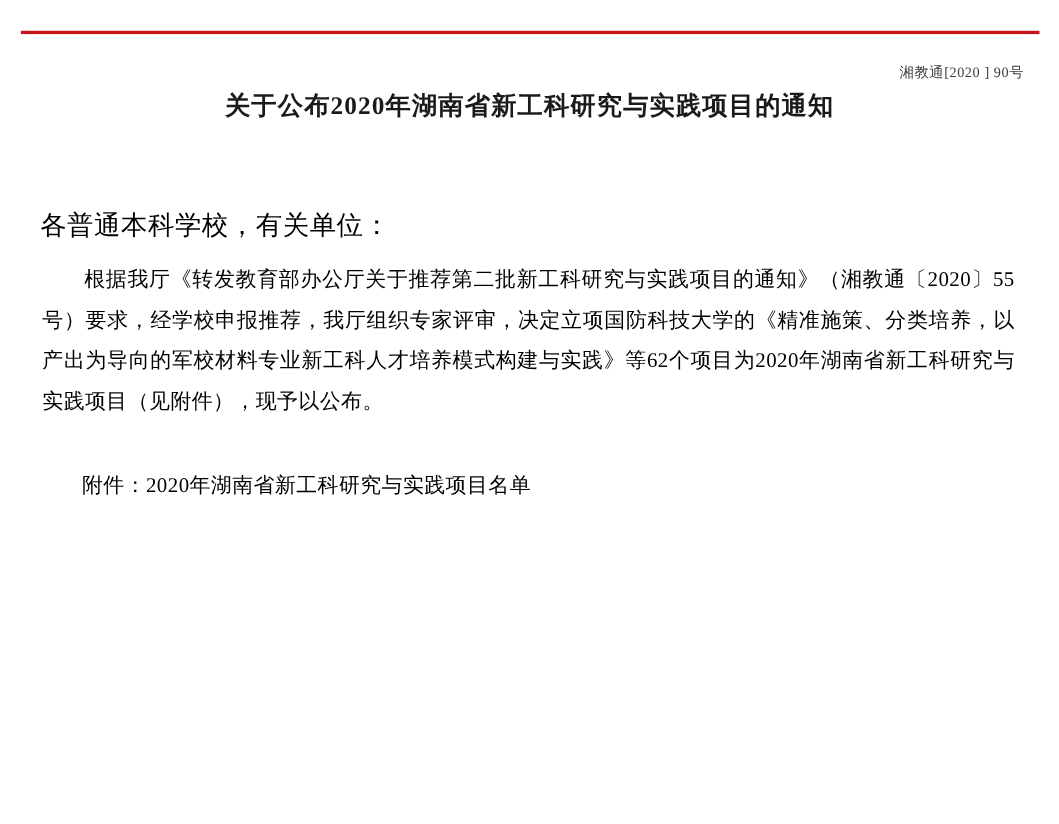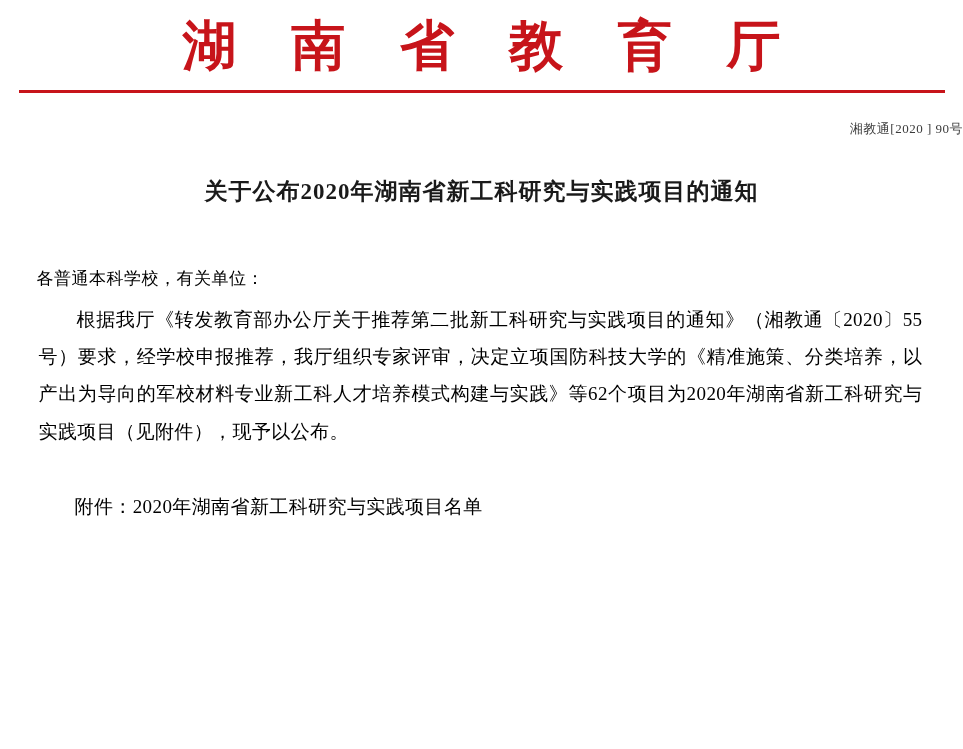--- a/index.html
+++ b/index.html
@@ -40,50 +40,51 @@
   .red-rule {
     margin: 14px auto 0 auto;
     width: 926px;
     height: 3px;
     background: #c7141a;
   }
 
   
   .docnum-row {
     margin-top: 26px;
+    padding-right: 32px;
     text-align: right;
   }
   .docnum {
     font-size: 13px;
     color: #3b3b3b;
     font-family: "Liberation Serif", "DejaVu Serif", serif;
     letter-spacing: 0.5px;
   }
 
   
   .doc-title {
-    margin-top: 38px;
+    margin-top: 6px;
     text-align: center;
     font-size: 23px;
     font-weight: bold;
     color: #1a1a1a;
     letter-spacing: 1px;
     font-family: "Liberation Serif", "DejaVu Serif", serif;
   }
 
   
   .body-block {
     margin: 0 auto;
     padding: 0 20px 0 18px;
     width: 926px;
     box-sizing: border-box;
   }
   .salutation {
-    margin-top: 56px;
-    font-size: 17px;
+    margin-top: 72px;
+    font-size: 24px;
     line-height: 1.9;
     letter-spacing: 0.5px;
   }
   p.para {
     margin: 2px;
     font-size: 19px;
     line-height: 1.95;
     text-align: justify;
     text-justify: inter-ideograph;
     text-indent: 2em;
@@ -96,21 +97,20 @@
     text-indent: 2em;
     letter-spacing: 0.4px;
   }
 </style>
 </head>
 <body>
 
 <div class="doc">
 
   <div class="masthead">
-    <div class="masthead-title">湖 南 省 教 育 厅</div>
     <div class="red-rule"></div>
   </div>
 
   <div class="docnum-row">
     <span class="docnum">湘教通[2020 ] 90号</span>
   </div>
 
   <div class="doc-title">关于公布2020年湖南省新工科研究与实践项目的通知</div>
 
   <div class="body-block">

